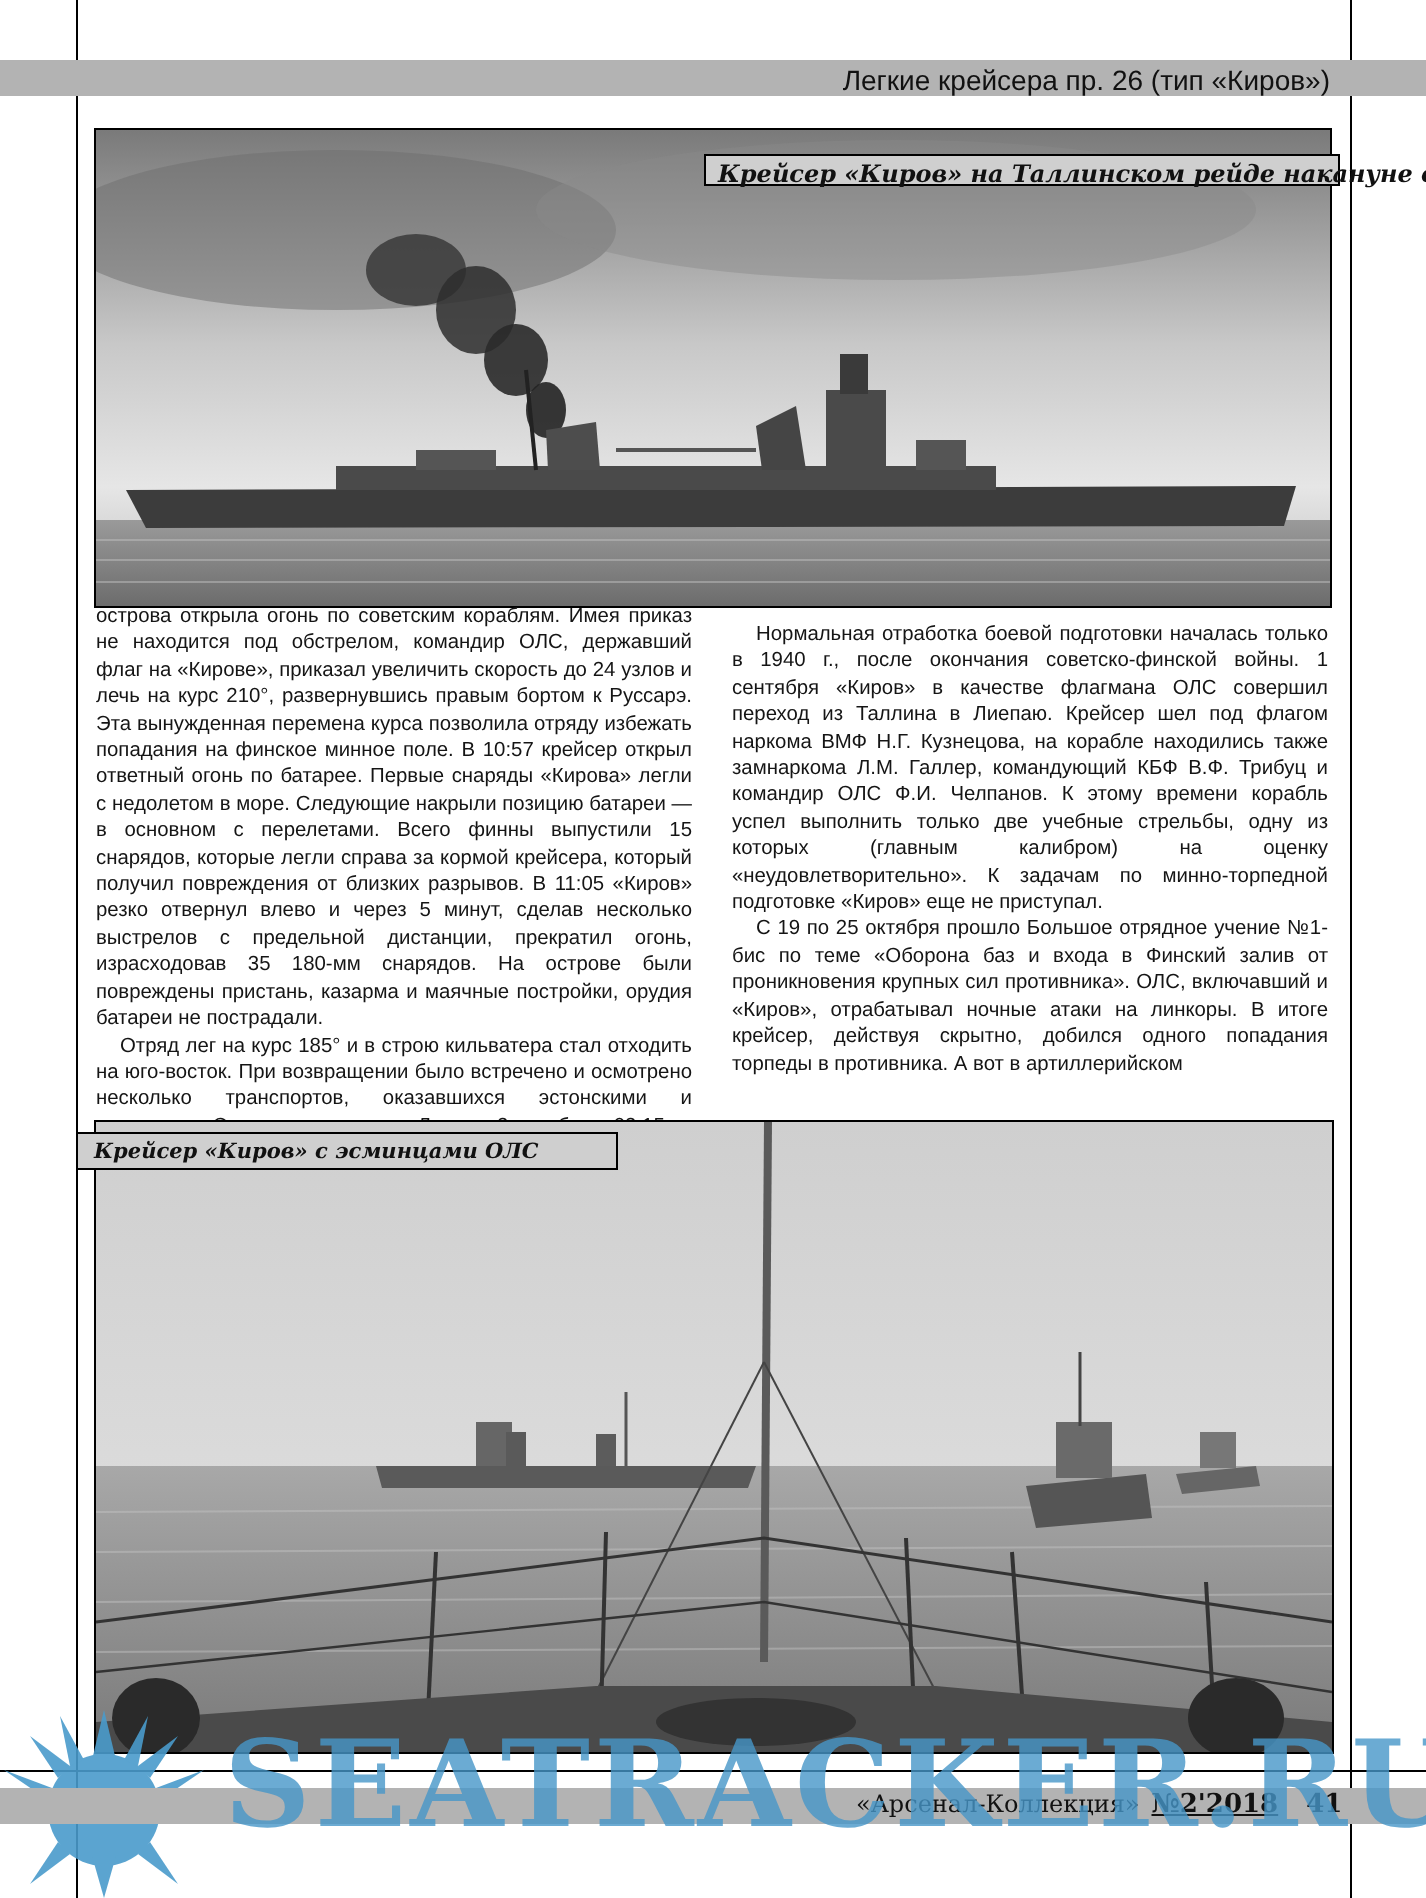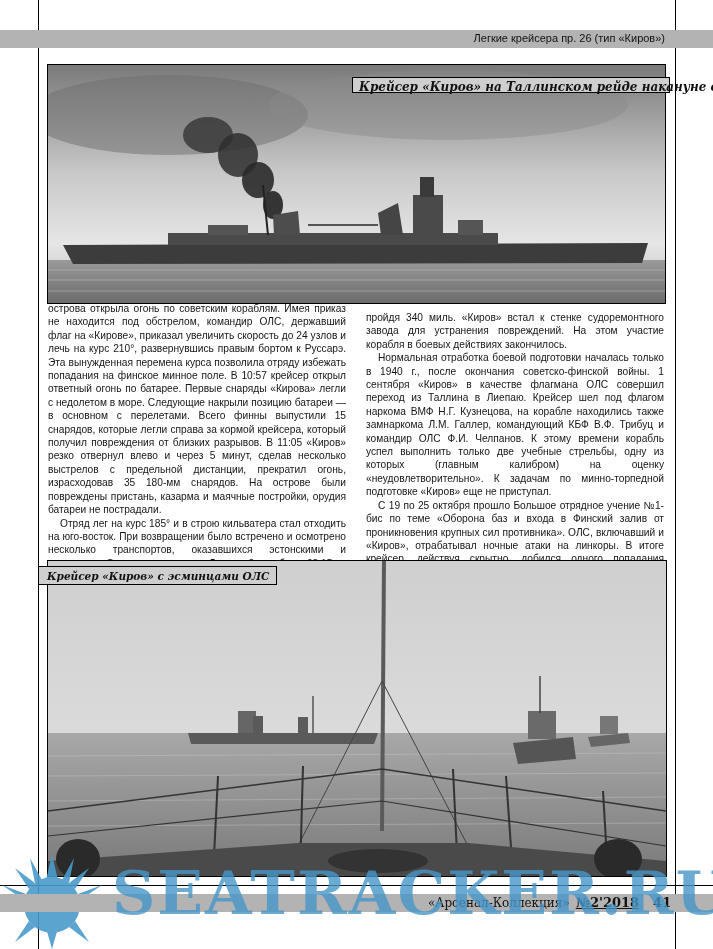--- a/index.html
+++ b/index.html
@@ -4,21 +4,21 @@
 <style>
   html, body { margin:0; padding:0; background:#ffffff; }
   body { width:713px; height:949px; position:relative; overflow:hidden; font-family:"Liberation Sans", sans-serif; color:#111; }
 
   
   .vline { position:absolute; top:0; width:1px; background:#000; }
   .hline { position:absolute; left:0; height:1px; background:#000; }
 
   
   .header-bar { position:absolute; left:0; top:30px; width:713px; height:18px; background:#b3b3b3; }
-  .header-title { position:absolute; right:48px; top:2px; font-size:11px; color:#111; white-space:nowrap; }
+  .header-title { position:absolute; right:48px; top:2px; font-size:14px; color:#111; white-space:nowrap; }
 
   
   .photo { position:absolute; border:1px solid #000; overflow:hidden; }
   .photo svg { display:block; width:100%; height:100%; }
 
   .caption { position:absolute; background:#cfcfcf; border:1px solid #000; font-family:"DejaVu Serif", serif; font-style:italic; font-weight:bold; font-size:10.5px; color:#111; padding:3px 8px; white-space:nowrap; box-sizing:border-box; }
 
   
   .col { position:absolute; font-size:10.2px; line-height:13.4px; text-align:justify; color:#151515; }
   .col p { margin:0; text-indent:0; }
@@ -91,21 +91,20 @@
   </svg>
 </div>
 <div class="caption" style="left:352px;top:77px;width:318px;height:16px;font-size:12px;padding:2px 6px;">Крейсер «Киров» на Таллинском рейде накануне войны</div>
 
 <div class="col" style="left:48px;top:302px;width:298px;">
   <p>острова открыла огонь по советским кораблям. Имея приказ не находится под обстрелом, командир ОЛС, державший флаг на «Кирове», приказал увеличить скорость до 24 узлов и лечь на курс 210°, развернувшись правым бортом к Руссарэ. Эта вынужденная перемена курса позволила отряду избежать попадания на финское минное поле. В 10:57 крейсер открыл ответный огонь по батарее. Первые снаряды «Кирова» легли с недолетом в море. Следующие накрыли позицию батареи — в основном с перелетами. Всего финны выпустили 15 снарядов, которые легли справа за кормой крейсера, который получил повреждения от близких разрывов. В 11:05 «Киров» резко отвернул влево и через 5 минут, сделав несколько выстрелов с предельной дистанции, прекратил огонь, израсходовав 35 180-мм снарядов. На острове были повреждены пристань, казарма и маячные постройки, орудия батареи не пострадали.</p>
   <p class="indent">Отряд лег на курс 185° и в строю кильватера стал отходить на юго-восток. При возвращении было встречено и осмотрено несколько транспортов, оказавшихся эстонскими и немецкими. Отряд возвратился в Лиепаю 2 декабря в 03:15,</p>
 </div>
 
 <div class="col" style="left:366px;top:311px;width:298px;">
-  <p>пройдя 340 миль. «Киров» встал к стенке судоремонтного завода для устранения повреждений. На этом участие корабля в боевых действиях закончилось.</p>
   <p class="indent">Нормальная отработка боевой подготовки началась только в 1940 г., после окончания советско-финской войны. 1 сентября «Киров» в качестве флагмана ОЛС совершил переход из Таллина в Лиепаю. Крейсер шел под флагом наркома ВМФ Н.Г. Кузнецова, на корабле находились также замнаркома Л.М. Галлер, командующий КБФ В.Ф. Трибуц и командир ОЛС Ф.И. Челпанов. К этому времени корабль успел выполнить только две учебные стрельбы, одну из которых (главным калибром) на оценку «неудовлетворительно». К задачам по минно-торпедной подготовке «Киров» еще не приступал.</p>
   <p class="indent">С 19 по 25 октября прошло Большое отрядное учение №1-бис по теме «Оборона баз и входа в Финский залив от проникновения крупных сил противника». ОЛС, включавший и «Киров», отрабатывал ночные атаки на линкоры. В итоге крейсер, действуя скрытно, добился одного попадания торпеды в противника. А вот в артиллерийском</p>
 </div>
 
 <div class="photo" style="left:47px;top:560px;width:618px;height:315px;">
   <svg viewBox="0 0 618 315" preserveAspectRatio="none">
     <defs>
       <linearGradient id="sky2" x1="0" y1="0" x2="0" y2="1">
         <stop offset="0" stop-color="#cfcfcf"></stop>
         <stop offset="1" stop-color="#e4e4e4"></stop>
@@ -147,21 +146,21 @@
     <line x1="405" y1="208" x2="410" y2="315" stroke="#333" stroke-width="2"></line>
     <line x1="458" y1="215" x2="465" y2="315" stroke="#333" stroke-width="2"></line>
     <line x1="555" y1="230" x2="560" y2="315" stroke="#333" stroke-width="2"></line>
 
     <path d="M0 300 L250 282 L420 282 L618 300 L618 315 L0 315 Z" fill="#4a4a4a"></path>
     <ellipse cx="30" cy="298" rx="22" ry="20" fill="#2a2a2a"></ellipse>
     <ellipse cx="570" cy="298" rx="24" ry="20" fill="#2a2a2a"></ellipse>
     <ellipse cx="330" cy="300" rx="50" ry="12" fill="#333"></ellipse>
   </svg>
 </div>
-<div class="caption" style="left:38px;top:566px;width:239px;height:19px;padding:3px 8px;">Крейсер «Киров» с эсминцами ОЛС</div>
+<div class="caption" style="left:38px;top:566px;width:271px;height:19px;padding:3px 8px;">Крейсер «Киров» с эсминцами ОЛС</div>
 
 <svg class="watermark" viewBox="0 0 713 99">
   <g fill="#4a9bcb" opacity="0.9">
     <circle cx="52" cy="55" r="28"></circle>
     <polygon points="52,5 58,30 46,30"></polygon>
     <polygon points="52,99 58,78 46,78"></polygon>
     <polygon points="0,55 26,49 26,61"></polygon>
     <polygon points="104,55 78,49 78,61"></polygon>
     <polygon points="15,18 35,33 29,39"></polygon>
     <polygon points="89,18 75,39 69,33"></polygon>

